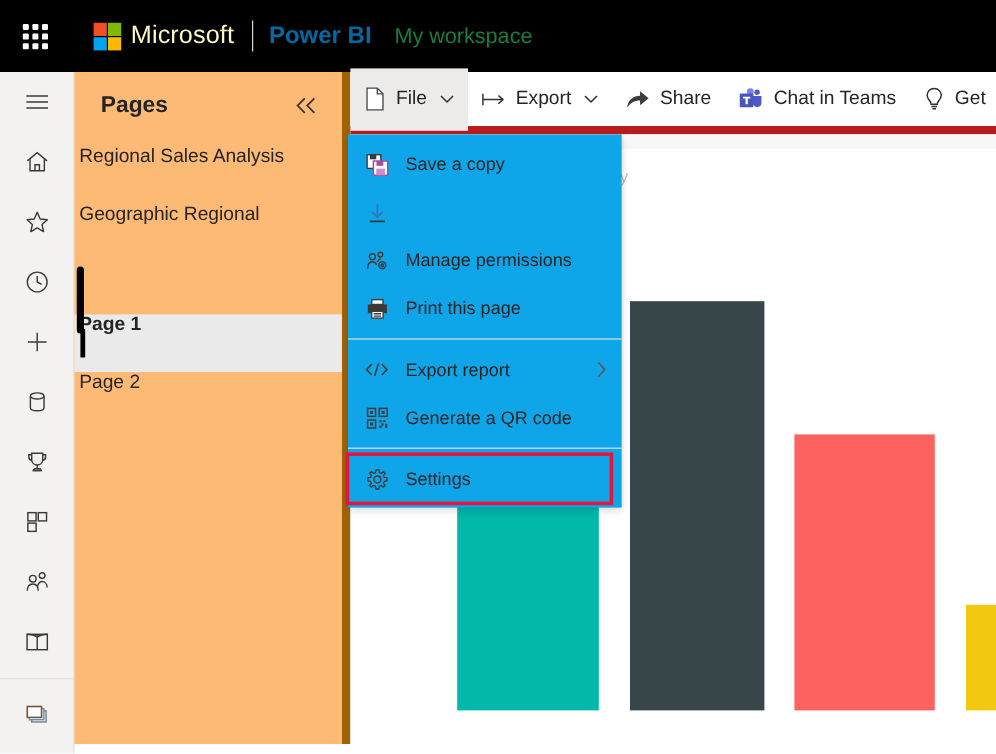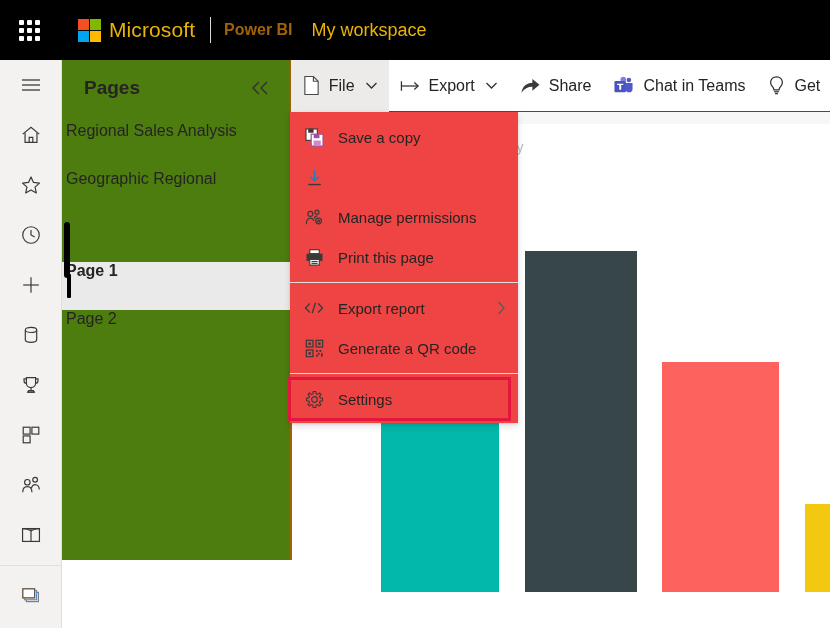--- a/index.html
+++ b/index.html
@@ -41,29 +41,29 @@
     grid-template-columns: 11px 11px;
     grid-template-rows: 11px 11px;
     gap: 1px;
   }
   .ms-squares i { display: block; }
   .ms-sq1 { background: #F25022; }
   .ms-sq2 { background: #7FBA00; }
   .ms-sq3 { background: #00A4EF; }
   .ms-sq4 { background: #FFB900; }
   .ms-word {
-    color: #eab308; font-size: 21px; margin-left: 8px;
+    color: #fef9c3; font-size: 21px; margin-left: 8px;
     letter-spacing: 0.1px; font-weight: 400;
   }
   .topdivider {
     width: 1px; height: 26px; background: #ffffff;
     margin: 0 13px 0 15px; opacity: .85;
   }
-  .pbi-word { color: #a16207; font-size: 16px; font-weight: 700; }
-  .ws-word { color: #eab308; font-size: 18px; font-weight: 400; margin-left: 19px; }
+  .pbi-word { color: #0369a1; font-size: 20px; font-weight: 700; }
+  .ws-word { color: #15803d; font-size: 18px; font-weight: 400; margin-left: 19px; }
 
   
   .leftrail {
     position: absolute; left: 0; top: 60px;
     width: 62px; height: 568px;
     background: #F3F2F1;
     border-right: 1px solid #E1DFDD;
     display: flex; flex-direction: column; align-items: center;
   }
   .rail-icon {
@@ -72,23 +72,23 @@
     cursor: pointer;
   }
   .rail-icon svg { display: block; }
   .rail-spacer { flex: 1 1 auto; }
   .rail-sep { width: 62px; height: 1px; background: #E1DFDD; }
   .rail-bottom { width: 62px; height: 62px; display: flex; align-items: center; justify-content: center; cursor: pointer; }
 
   
   .pagespanel {
     position: absolute; left: 62px; top: 60px;
-    width: 230px; height: 500px;
-    background: #4d7c0f;
-    border-right: 2px solid #a16207;
+    width: 230px; height: 560px;
+    background: #fdba74;
+    border-right: 7px solid #a16207;
   }
   .pages-head {
     height: 56px; display: flex; align-items: center;
     padding: 0 14px 0 22px; justify-content: space-between;
   }
   .pages-title { font-size: 19px; font-weight: 700; color: #252423; }
   .pages-collapse { cursor: pointer; padding: 4px; line-height: 0; }
   .pagelist { margin-top: 6px; }
   .pagerow {
     position: relative;
@@ -104,22 +104,22 @@
   .page-scrollthumb {
     position: absolute; left: 2px; top: 162px;
     width: 6px; height: 56px; background: #000000; border-radius: 3px;
   }
 
   
   .toolbar {
     position: absolute; left: 292px; top: 60px;
     width: 538px; height: 52px;
     background: #ffffff;
-    border-bottom: 1px solid #b91c1c;
-    display: flex; align-items: center; justify-content: center;
+    border-bottom: 7px solid #b91c1c;
+    display: flex; align-items: center;
   }
   .tbitem {
     height: 52px; display: flex; align-items: center; gap: 8px;
     padding: 0 11px; font-size: 16px; color: #252423;
     cursor: pointer; white-space: nowrap;
   }
   .tbitem.active { background: #EDEBE9; }
   .tbitem svg { display: block; flex: 0 0 auto; }
   .chev { line-height: 0; margin-left: 2px; }
 
@@ -141,21 +141,21 @@
   .chart {
     position: absolute; left: 0; bottom: 0;
     width: 538px; height: 460px;
   }
   .bar { position: absolute; bottom: 36px; }
 
   
   .menu {
     position: absolute; left: 290px; top: 112px;
     width: 228px;
-    background: #ef4444;
+    background: #0ea5e9;
     box-shadow: 0 3.2px 7.2px rgba(0,0,0,.132), 0 .6px 1.8px rgba(0,0,0,.108);
     padding: 5px 0 4px 0;
     z-index: 50;
   }
   .mi {
     position: relative;
     height: 40px; display: flex; align-items: center;
     padding: 0 12px 0 14px; gap: 14px;
     font-size: 15px; color: #252423; cursor: pointer;
     white-space: nowrap;

